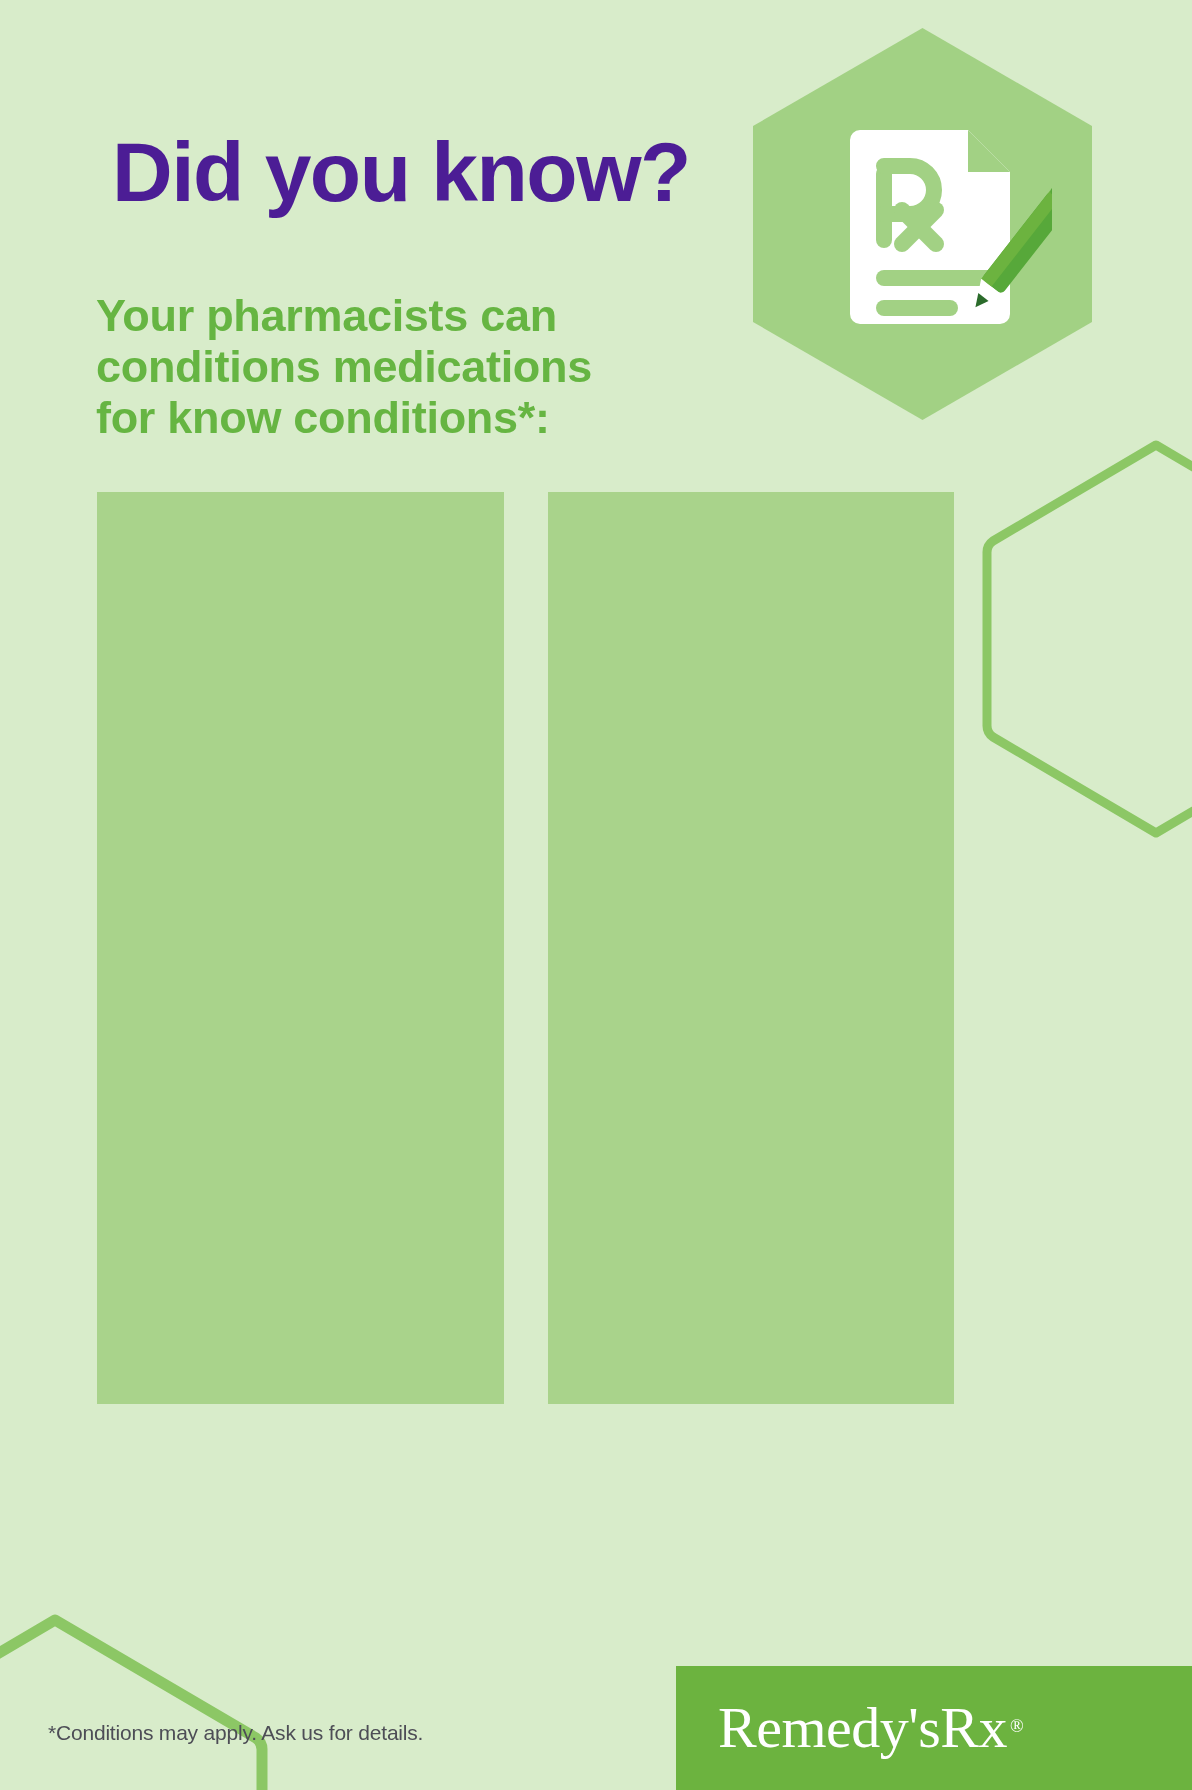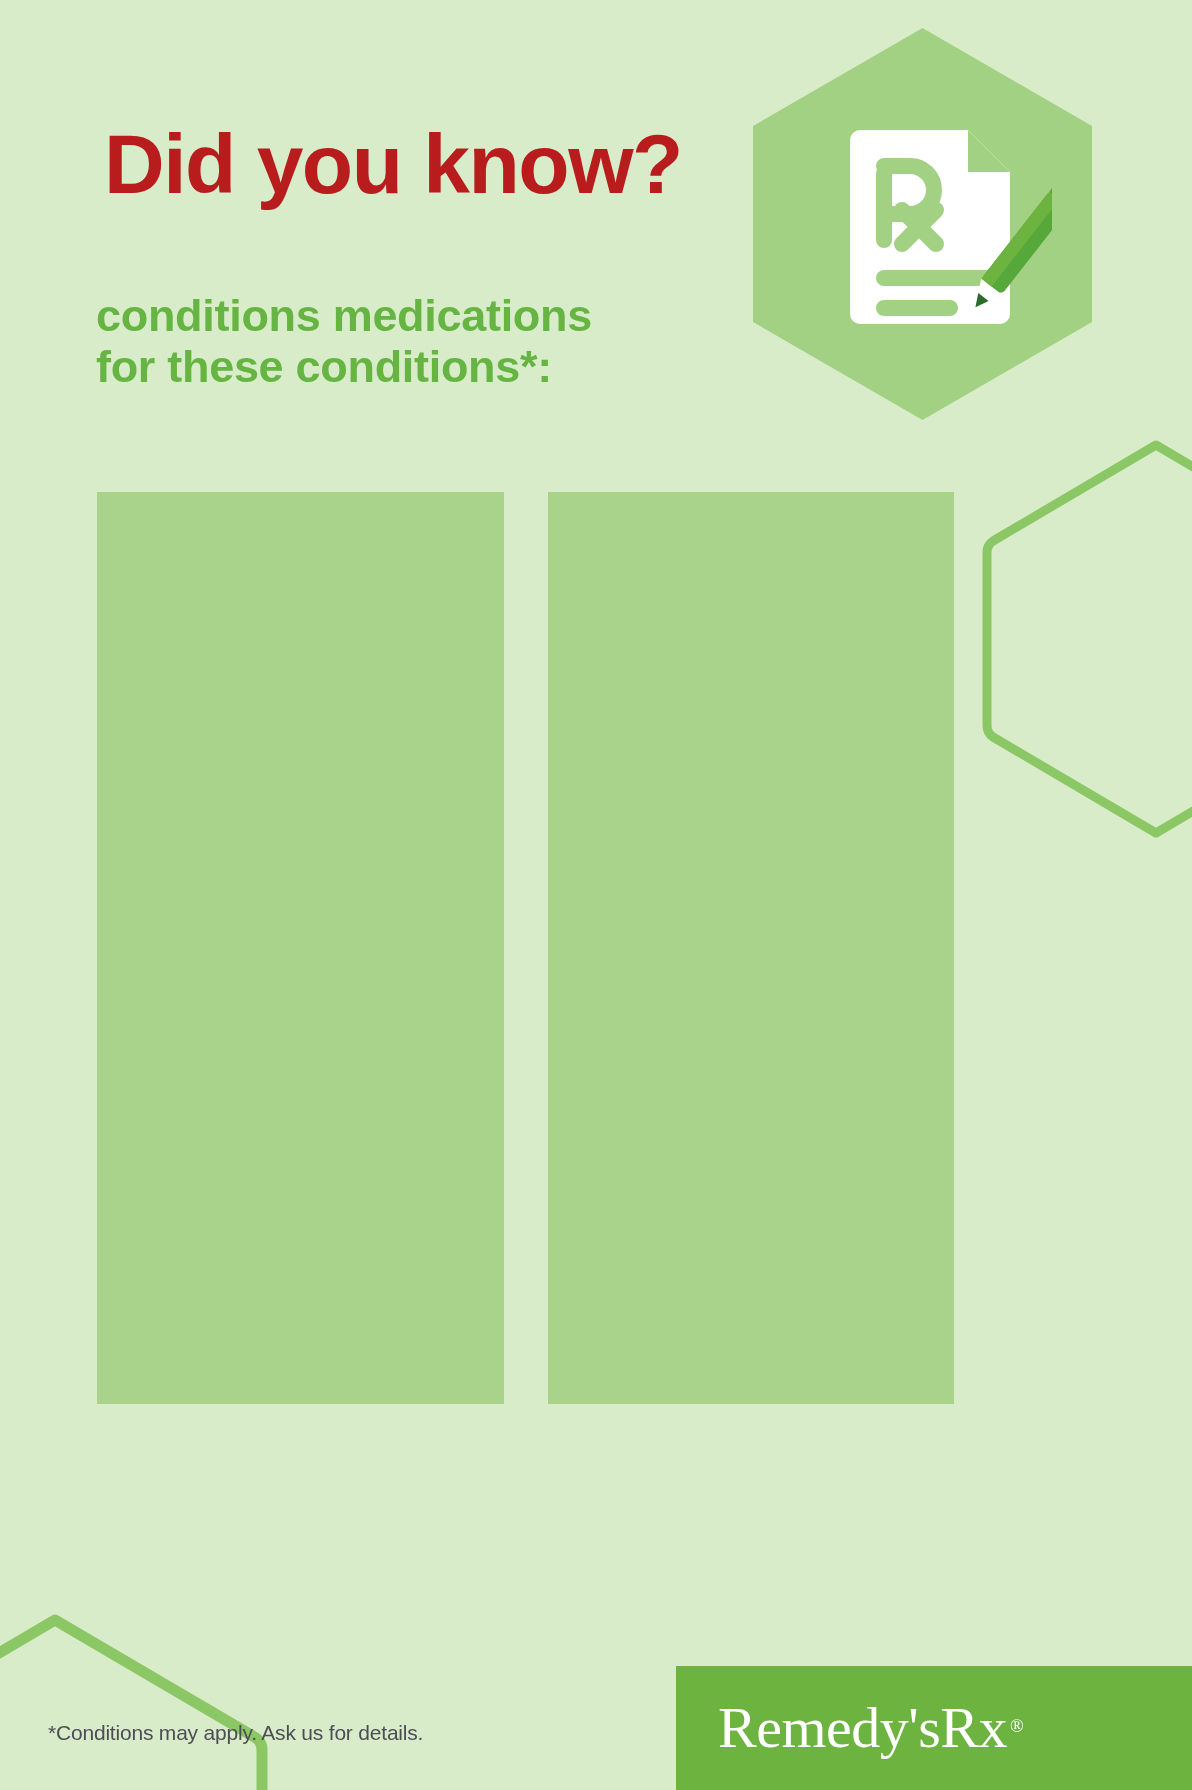--- a/index.html
+++ b/index.html
@@ -52,25 +52,25 @@
     width: 212px;
     height: 215px;
   }
   .rx-icon svg { display: block; }
 
   
   .headline {
     position: absolute;
     left: 96px;
     top: 112px;
-    margin: 8px;
+    margin: 16px;
     font-size: 84px;
     font-weight: 700;
     letter-spacing: -1.5px;
-    color: #b91c1c;
+    color: #4c1d95;
     line-height: 1.05;
     white-space: nowrap;
   }
 
   
   .subheading {
     position: absolute;
     left: 96px;
     top: 291px;
     margin: 0;
@@ -179,22 +179,23 @@
         <path d="M160 174 h26 l-13 26 z" fill="#ffffff"></path>
         <path d="M166.5 187 h13 l-6.5 13 z" fill="#2b6b2b"></path>
         <rect x="160" y="52" width="26" height="12" rx="4" fill="#57a83a"></rect>
       </g>
     </svg>
   </div>
 
   <h1 class="headline">Did you know?</h1>
 
   <h2 class="subheading">
+    <span class="line">Your pharmacists can</span>
     <span class="line">conditions medications</span>
-    <span class="line">for these conditions*:</span>
+    <span class="line">for know conditions*:</span>
   </h2>
 
   <div class="columns">
     <div class="col-block">
       <ul class="col-list"></ul>
     </div>
     <div class="col-block">
       <ul class="col-list"></ul>
     </div>
   </div>

